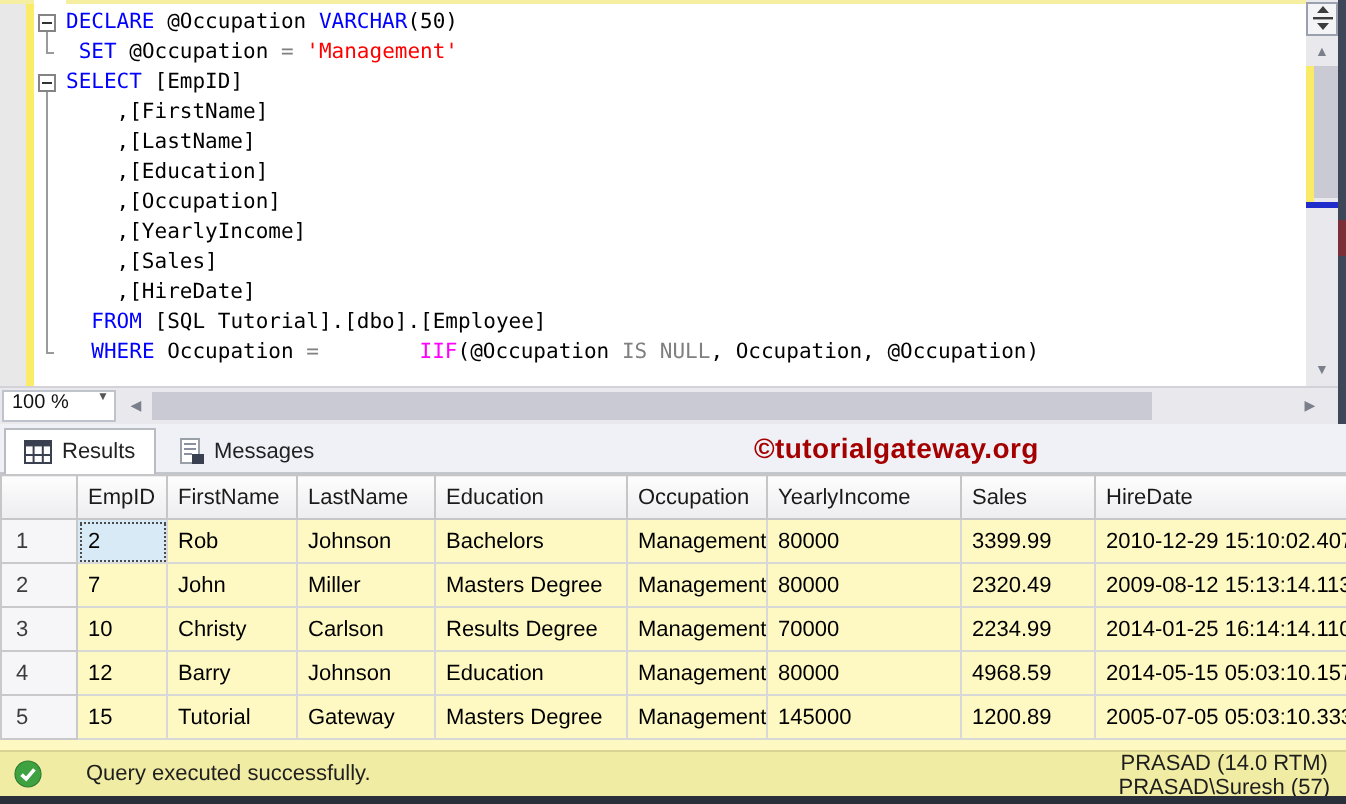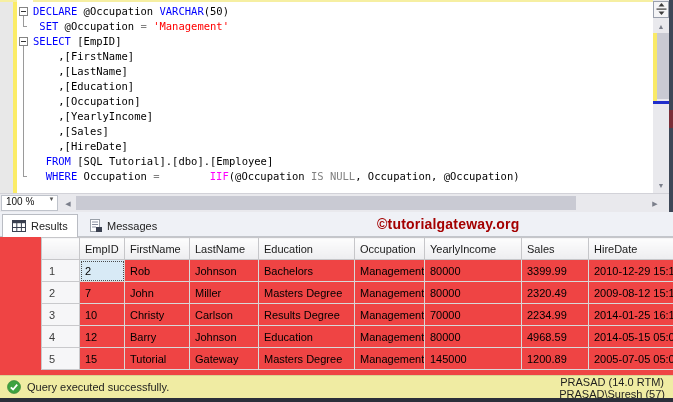--- a/index.html
+++ b/index.html
@@ -46,30 +46,30 @@
   .h-right { position:absolute; right:8px; top:3px; width:12px; height:13px; color:#7b7f8b; font-size:7px; line-height:13px; text-align:center; }
 
   
   .tabstrip { position:absolute; left:0; top:212px; width:673px; height:25px; background:#eff1f6; border-bottom:1px solid #c3c6cc; }
   .tab { position:absolute; top:2px; height:23px; display:flex; align-items:center; gap:5px; padding:0 9px; font-size:11px; color:#222; cursor:default; }
   .tab-results { left:2px; background:#fff; border:1px solid #b9bcc3; border-bottom:none; }
   .tab-messages { left:80px; }
   .watermark { position:absolute; left:377px; top:4px; font-size:14px; font-weight:bold; color:#a40000; letter-spacing:0.2px; }
 
   
-  .gridwrap { position:absolute; left:0; top:237px; width:673px; height:138px; background:#ef4444; overflow:hidden;padding-left:41px; }
+  .gridwrap { position:absolute; left:0; top:237px; width:673px; height:138px; background:#fef9c3; overflow:hidden; }
   table.grid { border-collapse:collapse; table-layout:fixed; width:673px; font-size:11px; }
   table.grid th { height:22px; background:linear-gradient(#fdfdfd,#ededf0); border:1px solid #c6c6c9; font-weight:normal; text-align:left; padding:0 0 0 5px; color:#1a1a1a; white-space:nowrap; overflow:hidden; }
   table.grid td { height:22px; border:1px solid #d8d8d8; padding:0 0 0 5px; color:#000; white-space:nowrap; overflow:hidden; }
   table.grid td.rownum { background:#f6f6f8; border:1px solid #c9c9cc; color:#3c3c3c; padding-left:7px; }
   table.grid td.selected { background:#d8eaf6; outline:1px dotted #4a4a4a; outline-offset:-2px; }
 
   
   .statusbar { position:absolute; left:0; top:375px; width:673px; height:23px; background:#f0eca3; border-top:1px solid #d9d494; display:flex; align-items:center; font-size:11px; color:#1e1e1e; }
-  .status-left { display:flex; align-items:center; gap:6px; padding-left:7px; flex:1; }
+  .status-left { display:flex; align-items:center; gap:22px; padding-left:7px; flex:1; }
   .status-right { display:flex; align-items:center; height:100%;flex-direction:column; }
   .status-item { display:flex; align-items:center; height:100%; padding:0 8px; white-space:nowrap; }
   .status-sep { width:1px; height:15px; background:#bcb787; }
   .bottom-edge { position:absolute; left:0; top:398px; width:673px; height:4px; background:#2b2f3a; }
 
   svg { display:block; }
 </style>
 </head>
 <body>
 

